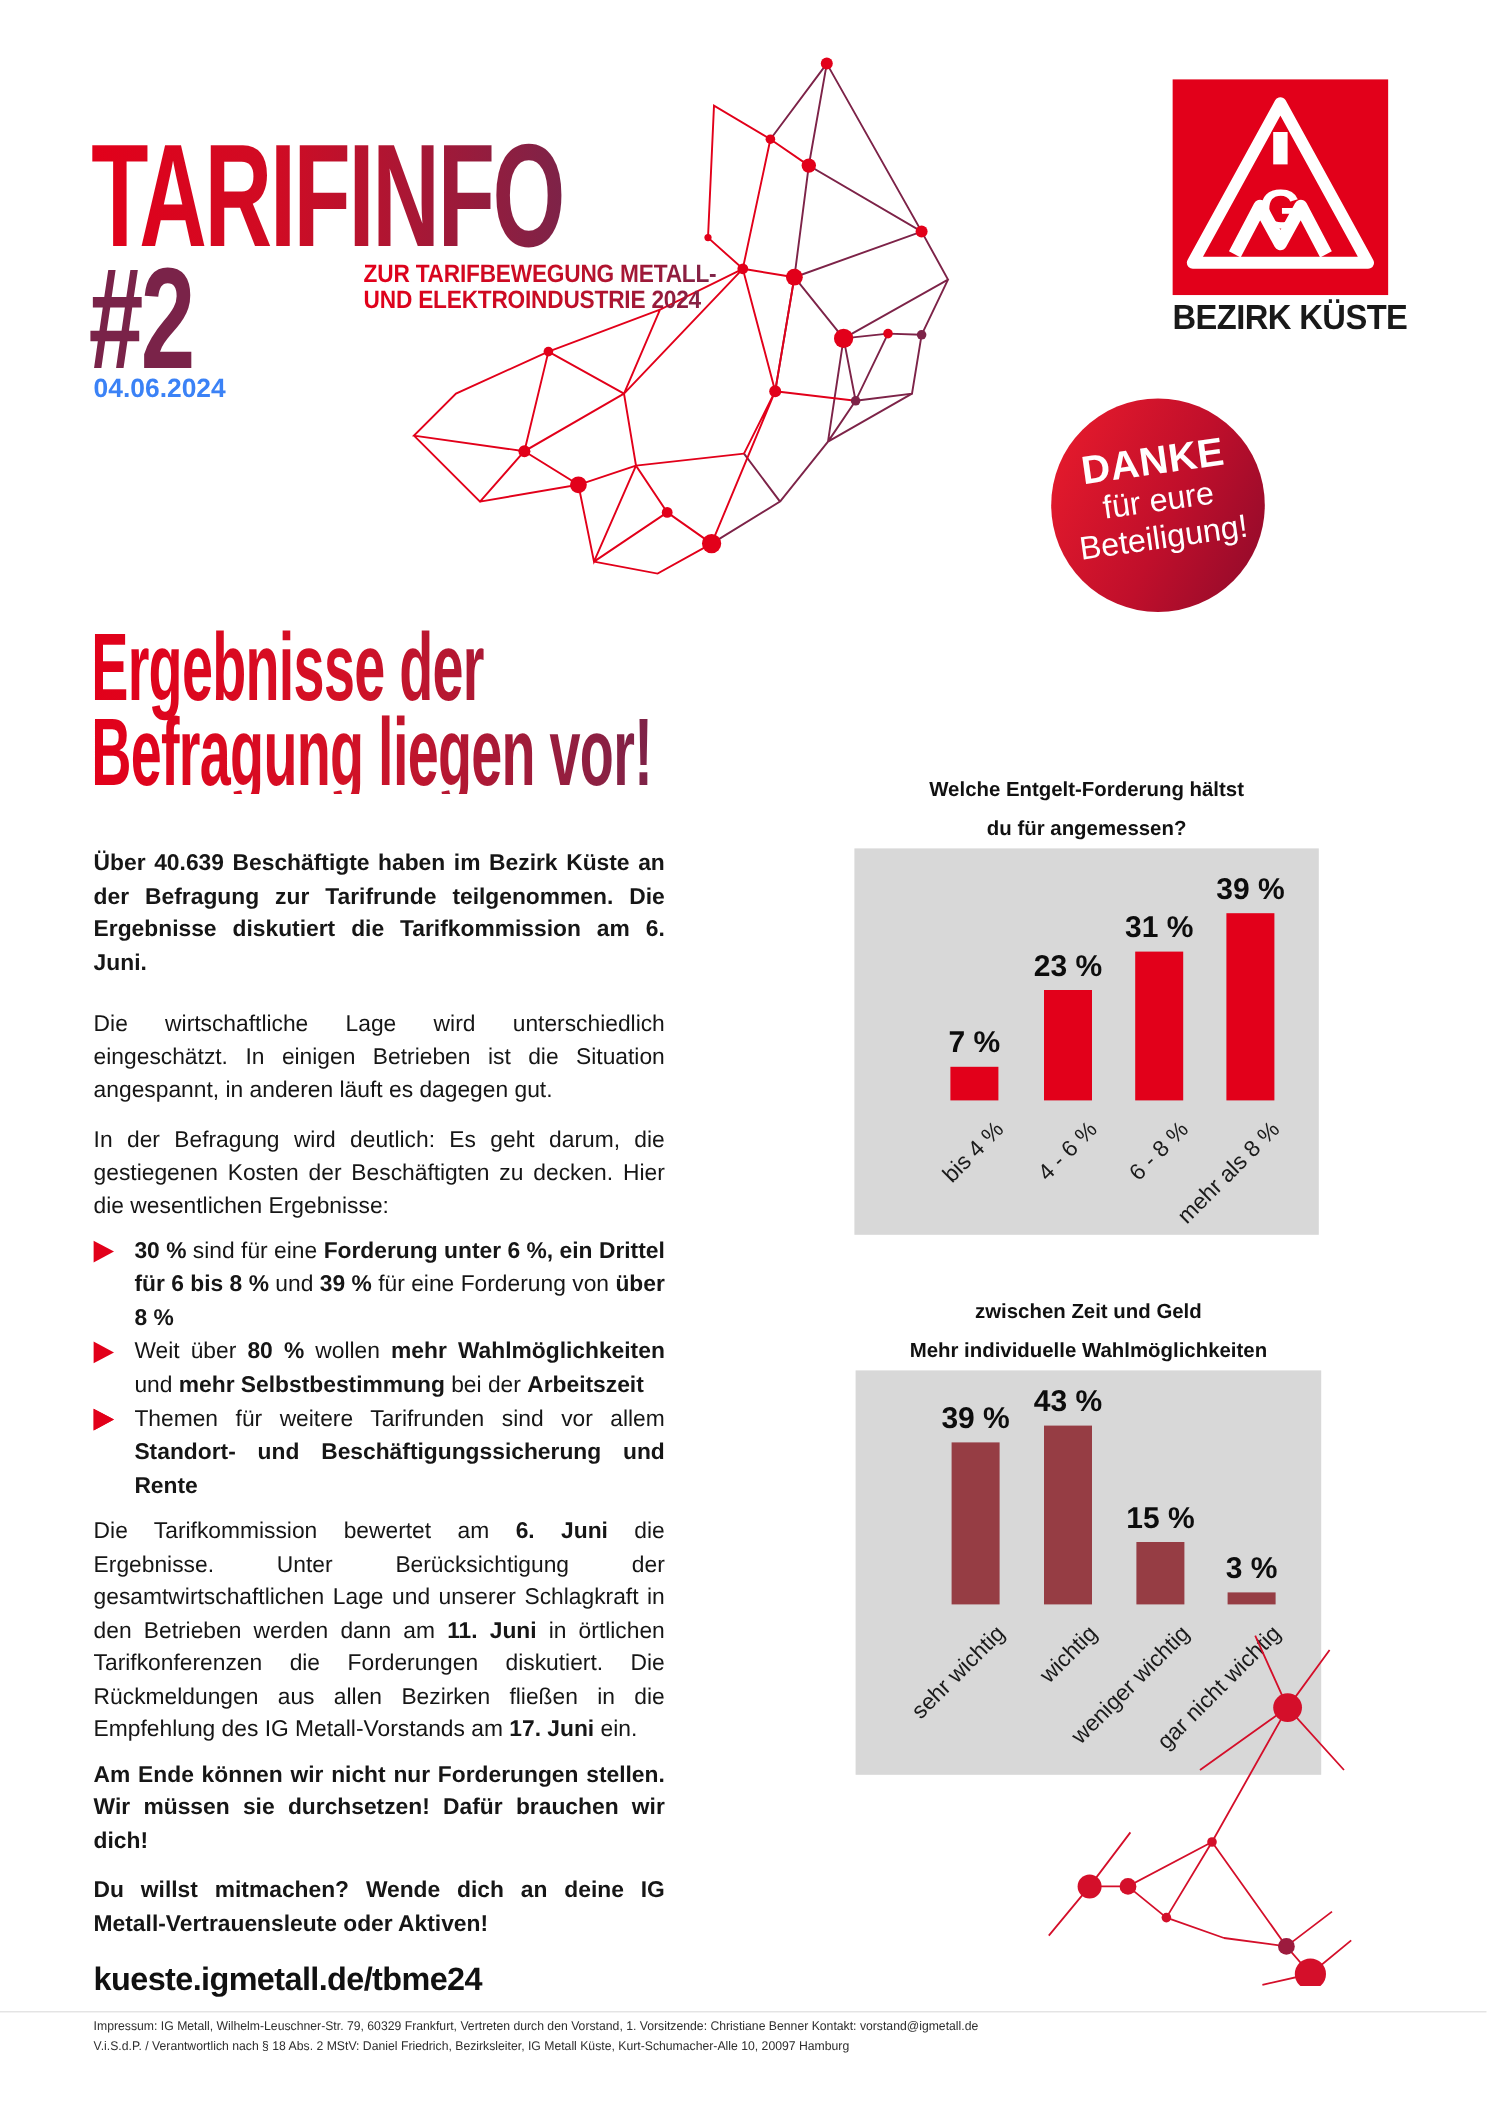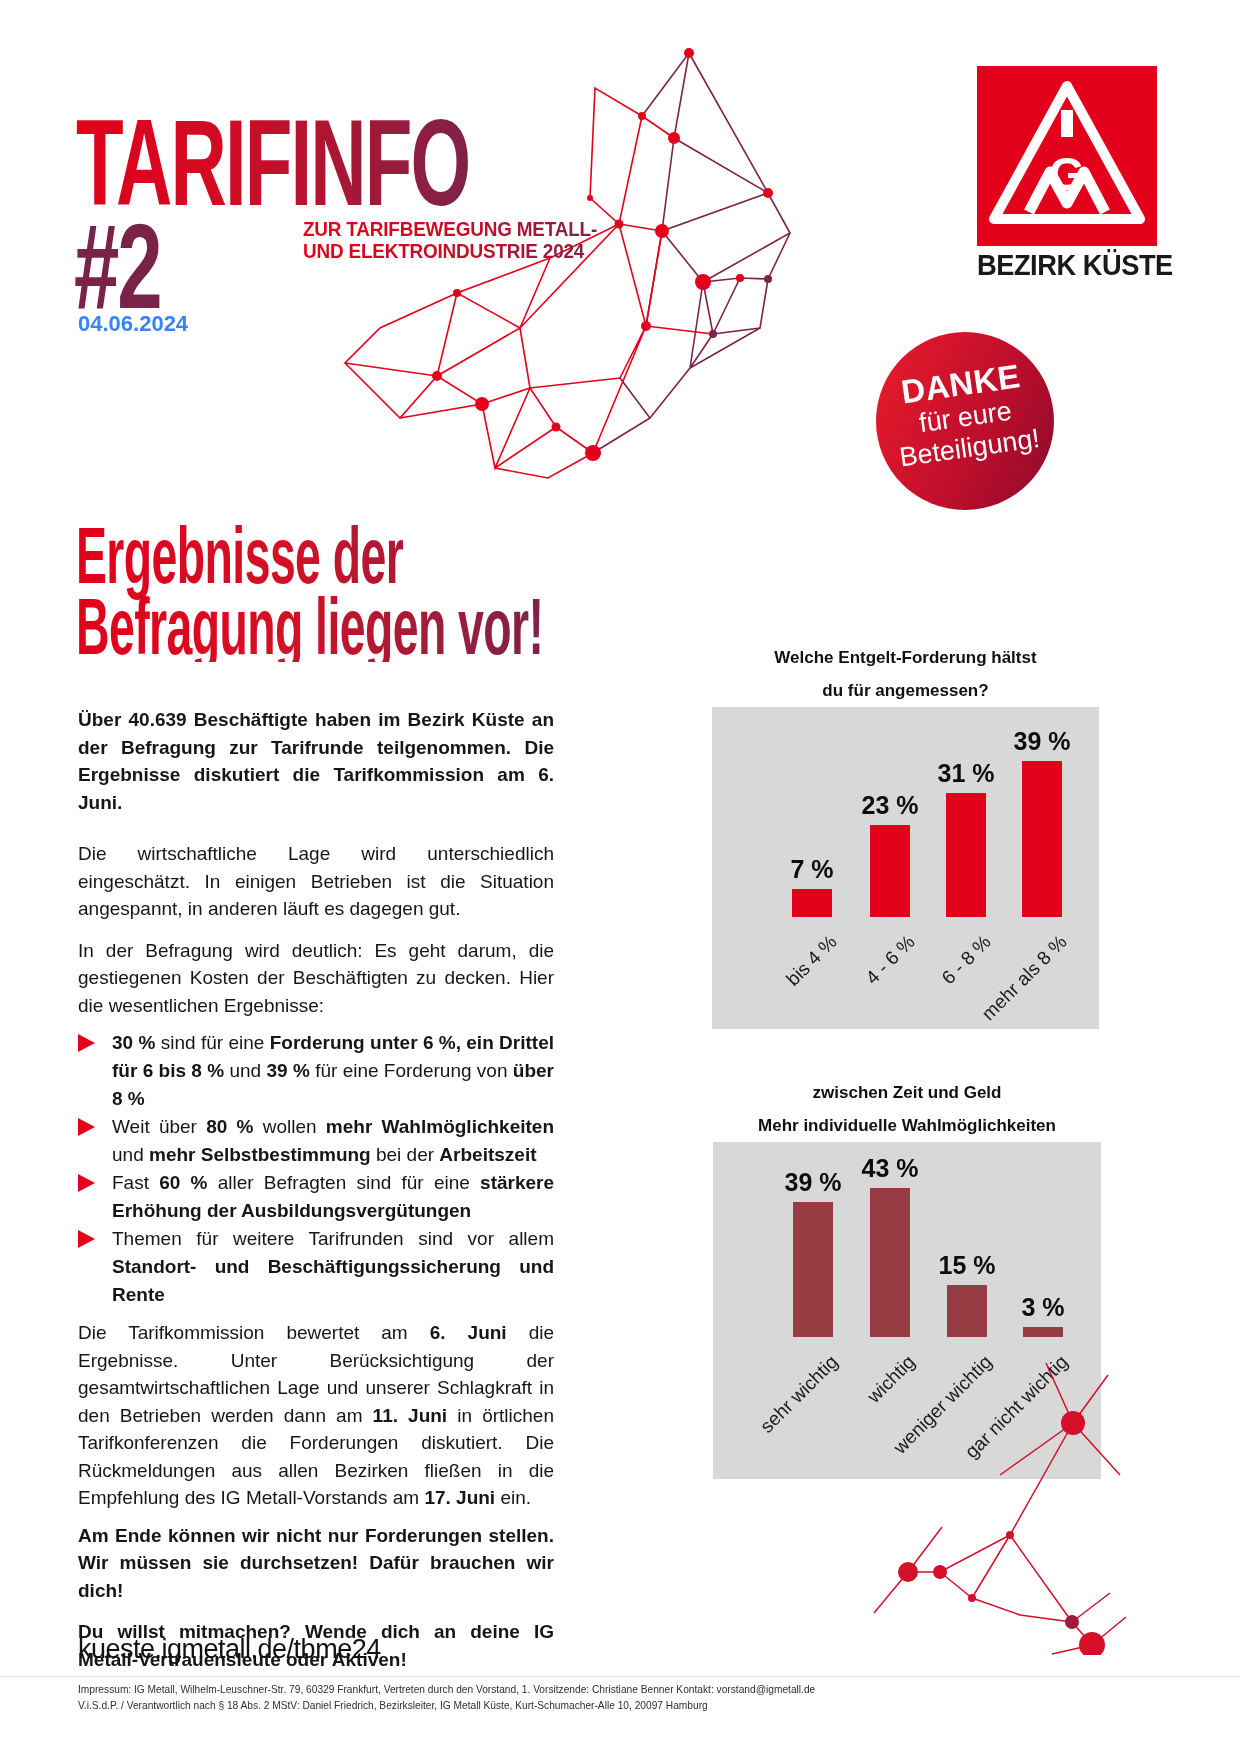--- a/index.html
+++ b/index.html
@@ -64,21 +64,21 @@
   
   .solidarity{right:86px;top:1492px;text-align:right;}
   .sol-l1{font-size:42px;line-height:42px;font-weight:bold;color:#e2001a;letter-spacing:-0.5px;
     transform:scaleX(0.82);transform-origin:right top;white-space:nowrap;}
   .sol-l2{font-size:42px;line-height:41px;font-weight:bold;color:#9c1b3e;letter-spacing:-0.5px;
     transform:scaleX(0.82);transform-origin:right top;white-space:nowrap;}
   .sol-l3{font-size:21px;line-height:24px;font-weight:bold;color:#e2001a;
     transform:scaleX(0.8);transform-origin:right top;white-space:nowrap;}
 
   
-  .url{left:78px;top:1634px;font-size:27px;font-weight:normal;letter-spacing:-0.5px;color:#111;}
+  .url{left:78px;top:1634px;font-size:27px;font-weight:bold;letter-spacing:-0.5px;color:#111;}
   .footer-rule{left:0;top:1676px;width:1239px;height:1px;background:#dedede;}
   .imprint{left:78px;top:1681px;width:1086px;font-size:10.5px;line-height:16px;color:#2e2e2e;
     transform:scaleX(0.97);transform-origin:left top;white-space:nowrap;}
 </style>
 </head>
 <body>
 
 <div class="page">
 
   <svg class="abs" style="left:290px;top:28px" width="520" height="460" viewBox="0 0 520 460">
@@ -151,21 +151,20 @@
       <div class="bullet">
         <span class="tri"></span>
         <span><span class="b">30 %</span><span> sind für eine </span><span class="b">Forderung unter 6 %, ein Drittel für 6 bis 8 %</span><span> und </span><span class="b">39 %</span><span> für eine Forderung von </span><span class="b">über 8 %</span></span>
       </div>
       <div class="bullet">
         <span class="tri"></span>
         <span><span>Weit über </span><span class="b">80 %</span><span> wollen </span><span class="b">mehr Wahlmöglichkeiten</span><span> und </span><span class="b">mehr Selbstbestimmung</span><span> bei der </span><span class="b">Arbeitszeit</span></span>
       </div>
       <div class="bullet">
         <span class="tri"></span>
-        <span><span>Fast </span><span class="b">60 %</span><span> aller Befragten sind für eine </span><span class="b">stärkere Erhöhung der Ausbildungsvergütungen</span></span>
       </div>
       <div class="bullet">
         <span class="tri"></span>
         <span><span>Themen für weitere Tarifrunden sind vor allem </span><span class="b">Standort- und Beschäftigungssicherung und Rente</span></span>
       </div>
     </div>
     <p class="p-timeline"><span>Die Tarifkommission bewertet am </span><span class="b">6. Juni</span><span> die Ergebnisse. Unter Berücksichtigung der gesamtwirtschaftlichen Lage und unserer Schlagkraft in den Betrieben werden dann am </span><span class="b">11. Juni</span><span> in örtlichen Tarifkonferenzen die Forderungen diskutiert. Die Rückmeldungen aus allen Bezirken fließen in die Empfehlung des IG Metall-Vorstands am </span><span class="b">17. Juni</span><span> ein.</span></p>
     <p class="p-appeal"><span class="b">Am Ende können wir nicht nur Forderungen stellen. Wir müssen sie durchsetzen! Dafür brauchen wir dich!</span></p>
     <p><span class="b">Du willst mitmachen? Wende dich an deine IG Metall-Vertrauensleute oder Aktiven!</span></p>
   </div>

